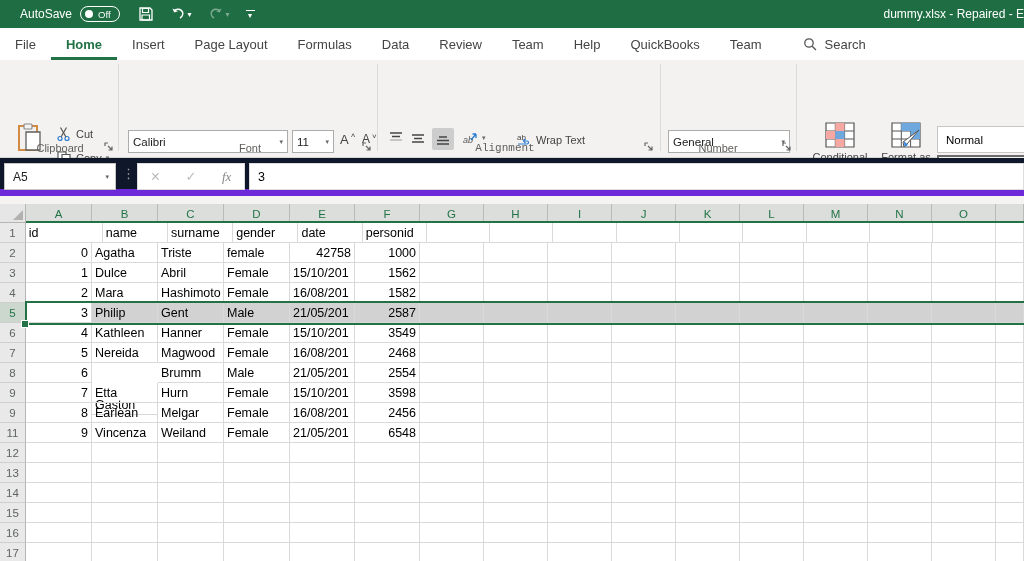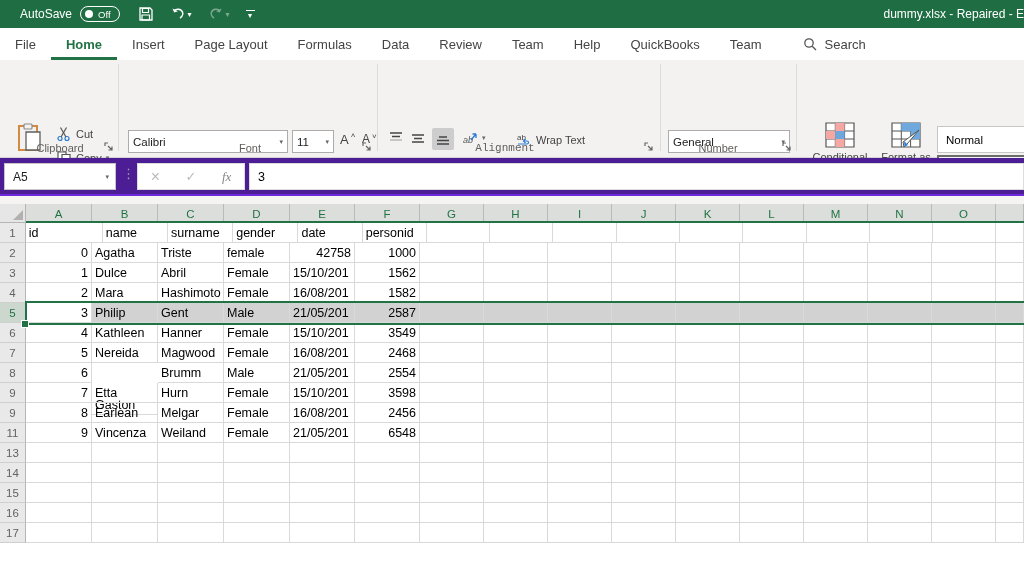--- a/index.html
+++ b/index.html
@@ -48,21 +48,21 @@
   .style-box { position:absolute; left:937px; width:95px; height:27px; display:flex; align-items:center; padding-left:8px; font-size:11.5px; cursor:pointer; }
   .style-normal { top:66px; background:#fff; border:1px solid #c8c6c4; color:#000; }
   .style-check { top:95px; background:#a6a6a6; border:2px solid #6b6b6b; box-shadow:inset 0 0 0 1px #f3f2f1; color:#fff; font-weight:bold; }
 
   
   .bigbtn { position:absolute; top:62px; width:64px; display:flex; flex-direction:column; align-items:center; cursor:pointer; text-align:center; }
   .bigbtn .l1 { margin-top:3px; line-height:13px; }
   .bigbtn .l2 { line-height:13px; }
 
   
-  .fbar { height:38px; background:#4c1d95; display:flex; align-items:center; position:relative; border-bottom:2px solid #6d28d9; }
+  .fbar { height:38px; background:#0f172a; display:flex; align-items:center; position:relative; border-bottom:7px solid #6d28d9; }
   .namebox { position:absolute; left:4px; top:5px; width:112px; height:27px; background:#fff; border:1px solid #c8c6c4; display:flex; align-items:center; padding-left:8px; font-size:12px; color:#222; cursor:pointer; }
   .namebox .caret { margin-left:auto; margin-right:6px; color:#666; }
   .fbar-dots { position:absolute; left:122px; top:8px; color:#a6a4a2; font-size:13px; letter-spacing:0; }
   .fbar-btns { position:absolute; left:137px; top:5px; width:108px; height:27px; background:#fff; border:1px solid #dcdcdc; display:flex; align-items:center; justify-content:space-around; }
   .fbar-btns span { cursor:pointer; }
   .fx-cancel { color:#bdbbb9; font-size:16px; }
   .fx-enter { color:#bdbbb9; font-size:13px; }
   .fx-label { color:#8a8886; font-size:13px; font-family:"Liberation Serif",serif; font-style:italic; }
   .formula-field { position:absolute; left:249px; top:5px; right:0; height:27px; background:#fff; border:1px solid #dcdcdc; display:flex; align-items:center; padding-left:8px; font-size:12.5px; color:#000; cursor:text; }
   .gridgap { height:8px; background:#f5f4f3; }
@@ -681,20 +681,39 @@
       <div class="cell" style="width: 64px;"></div>
       <div class="cell" style="width: 64px;"></div>
       <div class="cell" style="width: 64px;"></div>
       <div class="cell" style="width: 64px;"></div>
       <div class="cell" style="width: 64px;"></div>
       <div class="cell" style="width: 64px;"></div>
       <div class="cell" style="width: 64px;"></div>
       <div class="cell" style="width: 28px;"></div>
     </div>
     <div class="grow">
+      <div class="rowhdr">12</div>
+      <div class="cell" style="width: 66px;"></div>
+      <div class="cell" style="width: 66px;"></div>
+      <div class="cell" style="width: 66px;"></div>
+      <div class="cell" style="width: 66px;"></div>
+      <div class="cell" style="width: 65px;"></div>
+      <div class="cell" style="width: 65px;"></div>
+      <div class="cell" style="width: 64px;"></div>
+      <div class="cell" style="width: 64px;"></div>
+      <div class="cell" style="width: 64px;"></div>
+      <div class="cell" style="width: 64px;"></div>
+      <div class="cell" style="width: 64px;"></div>
+      <div class="cell" style="width: 64px;"></div>
+      <div class="cell" style="width: 64px;"></div>
+      <div class="cell" style="width: 64px;"></div>
+      <div class="cell" style="width: 64px;"></div>
+      <div class="cell" style="width: 28px;"></div>
+    </div>
+    <div class="grow">
       <div class="rowhdr">13</div>
       <div class="cell" style="width: 66px;"></div>
       <div class="cell" style="width: 66px;"></div>
       <div class="cell" style="width: 66px;"></div>
       <div class="cell" style="width: 66px;"></div>
       <div class="cell" style="width: 65px;"></div>
       <div class="cell" style="width: 65px;"></div>
       <div class="cell" style="width: 64px;"></div>
       <div class="cell" style="width: 64px;"></div>
       <div class="cell" style="width: 64px;"></div>

